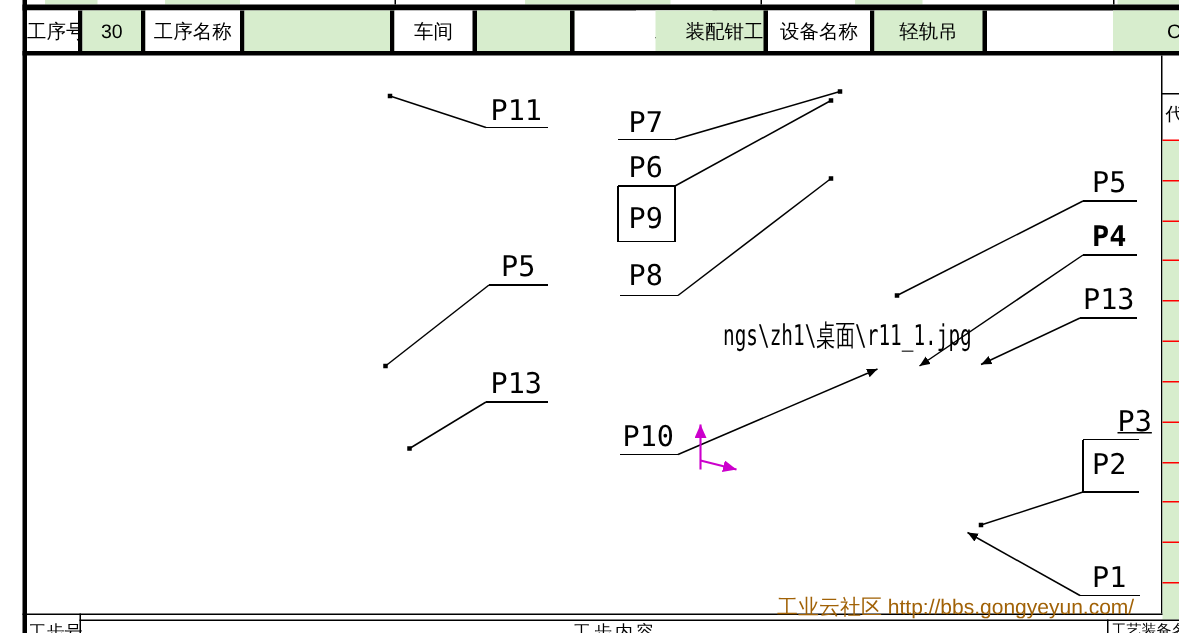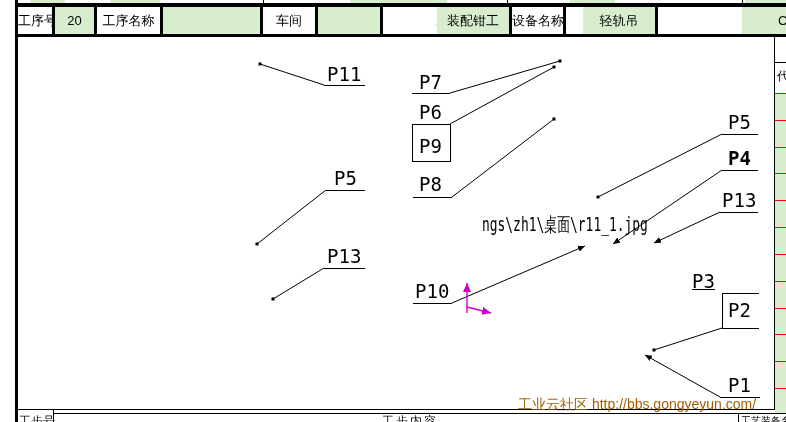--- a/index.html
+++ b/index.html
@@ -35,28 +35,28 @@
   <div class="abs green" style="left:745px;top:0;width:41px;height:3px;"></div>
   <div class="bar" style="left:263px;top:0;width:1px;height:3px;"></div>
   <div class="bar" style="left:507px;top:0;width:1px;height:3px;"></div>
   <div class="bar" style="left:742px;top:0;width:1px;height:3px;"></div>
 
   <div class="bar" style="left:15px;top:0;width:3px;height:422px;"></div>
   <div class="bar" style="left:15px;top:3px;width:771px;height:4px;"></div>
   <div class="bar" style="left:15px;top:34px;width:771px;height:3px;"></div>
 
   <div class="hcell white" style="left:18px;width:37px;"><span>工序号</span></div>
-  <div class="hcell green" style="left:55px;width:42px;"><span>20</span></div>
+  <div class="hcell green" style="left:55px;width:42px;"><span>30</span></div>
   <div class="hcell white" style="left:97px;width:66px;"><span>工序名称</span></div>
   <div class="hcell green" style="left:163px;width:100px;"><span></span></div>
   <div class="hcell white" style="left:263px;width:55px;"><span>车间</span></div>
   <div class="hcell green" style="left:318px;width:65px;"><span></span></div>
   <div class="hcell white" style="left:383px;width:54px;margin-left:41px;"><span>工种</span></div>
-  <div class="hcell green" style="left:437px;width:75px;"><span>装配钳工</span></div>
-  <div class="hcell white" style="left:512px;width:54px;"><span>设备名称</span></div>
+  <div class="hcell green" style="left:437px;width:75px;text-align:right;"><span>装配钳工</span></div>
+  <div class="hcell white" style="left:512px;width:71px;"><span>设备名称</span></div>
   <div class="hcell green" style="left:583px;width:75px;"><span>轻轨吊</span></div>
   <div class="hcell green" style="left:742px;width:44px;border-right:none;text-align:left;padding-left:36px;"><span>C</span></div>
 
   <div class="bar" style="left:774px;top:37px;width:1px;height:372px;"></div>
   <div class="bar" style="left:774px;top:62px;width:12px;height:1px;"></div>
   <div class="sidecode" style="left:777px;top:69px;">代</div>
   <div class="abs green" style="left:775px;top:94px;width:11px;height:319px;"></div>
   <div class="redline" style="left:775px;top:93px;width:11px;"></div>
   <div class="redline" style="left:775px;top:120px;width:11px;"></div>
   <div class="redline" style="left:775px;top:147px;width:11px;"></div>
@@ -139,21 +139,21 @@
   <div class="plabel" style="left:419px;top:73px;">P7</div>
   <div class="plabel" style="left:419px;top:103px;">P6</div>
   <div class="plabel" style="left:419px;top:137px;">P9</div>
   <div class="plabel" style="left:419px;top:175px;">P8</div>
   <div class="plabel" style="left:334px;top:169px;">P5</div>
   <div class="plabel" style="left:327px;top:247px;">P13</div>
   <div class="plabel" style="left:415px;top:282px;">P10</div>
   <div class="plabel" style="left:728px;top:113px;">P5</div>
   <div class="plabel" style="left:728px;top:149px;font-weight:bold;">P4</div>
   <div class="plabel" style="left:722px;top:191px;">P13</div>
-  <div class="plabel" style="left:692px;top:272px;text-decoration:underline;">P3</div>
+  <div class="plabel" style="left:745px;top:272px;text-decoration:underline;">P3</div>
   <div class="plabel" style="left:728px;top:301px;">P2</div>
   <div class="plabel" style="left:728px;top:376px;">P1</div>
 
   <div class="pathtext" style="left:482px;top:211px;">ngs\zh1\桌面\r11_1.jpg</div>
 
   <div class="watermark" style="left:518px;top:396px;">工业云社区 http://bbs.gongyeyun.com/</div>
 
 </div>
 
 </body></html>

